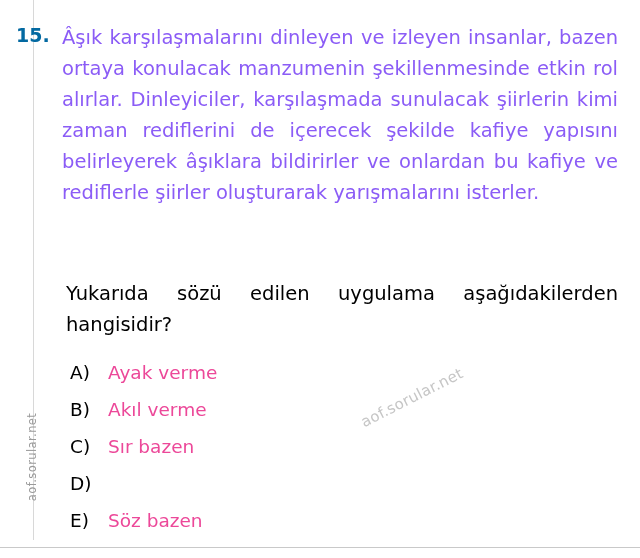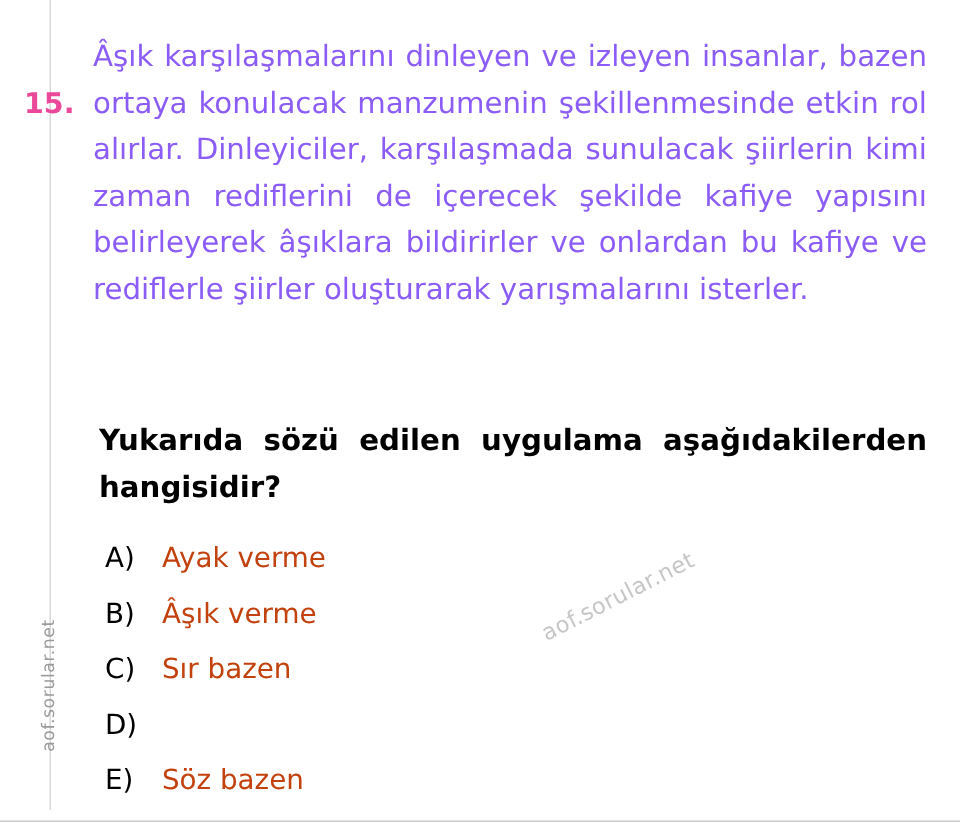--- a/index.html
+++ b/index.html
@@ -72,23 +72,22 @@
     letter-spacing: 0.3px;
     pointer-events: none;
   }
 
   .q-number {
     position: absolute;
     left: 16px;
     top: 24px;
     font-size: 19px;
     font-weight: bold;
-    color: #ec4899;
+    color: #0369a1;
     letter-spacing: 0;
-    margin-top: 34px;
   }
 
   .q-body {
     position: absolute;
     left: 62px;
     top: 22px;
     width: 556px;
     font-size: 19.5px;
     line-height: 31px;
     text-align: justify;
@@ -96,21 +95,21 @@
     color: #8b5cf6;
   }
 
   .q-prompt {
     position: absolute;
     left: 66px;
     top: 278px;
     width: 552px;
     font-size: 19.5px;
     line-height: 31px;
-    font-weight: bold;
+    font-weight: normal;
     text-align: justify;
     text-justify: inter-word;
     color: #000;
   }
 
   .options {
     position: absolute;
     left: 70px;
     top: 360px;
     width: 480px;
@@ -121,21 +120,21 @@
     margin-bottom: 11px;
     font-size: 18.5px;
     line-height: 26px;
   }
   .option-letter {
     width: 38px;
     flex: 0 0 38px;
     color: #000;
   }
   .option-text {
-    color: #c2410c;
+    color: #ec4899;
   }
 </style>
 </head>
 <body>
 
 <div class="page">
 
   <div class="left-rule"></div>
   <div class="bottom-rule"></div>
 
@@ -148,21 +147,21 @@
 
   <div class="q-prompt">Yukarıda sözü edilen uygulama aşağıdakilerden hangisidir?</div>
 
   <div class="options">
     <div class="option-row">
       <span class="option-letter">A)</span>
       <span class="option-text">Ayak verme</span>
     </div>
     <div class="option-row">
       <span class="option-letter">B)</span>
-      <span class="option-text">Âşık verme</span>
+      <span class="option-text">Akıl verme</span>
     </div>
     <div class="option-row">
       <span class="option-letter">C)</span>
       <span class="option-text">Sır bazen</span>
     </div>
     <div class="option-row">
       <span class="option-letter">D)</span>
     </div>
     <div class="option-row">
       <span class="option-letter">E)</span>

